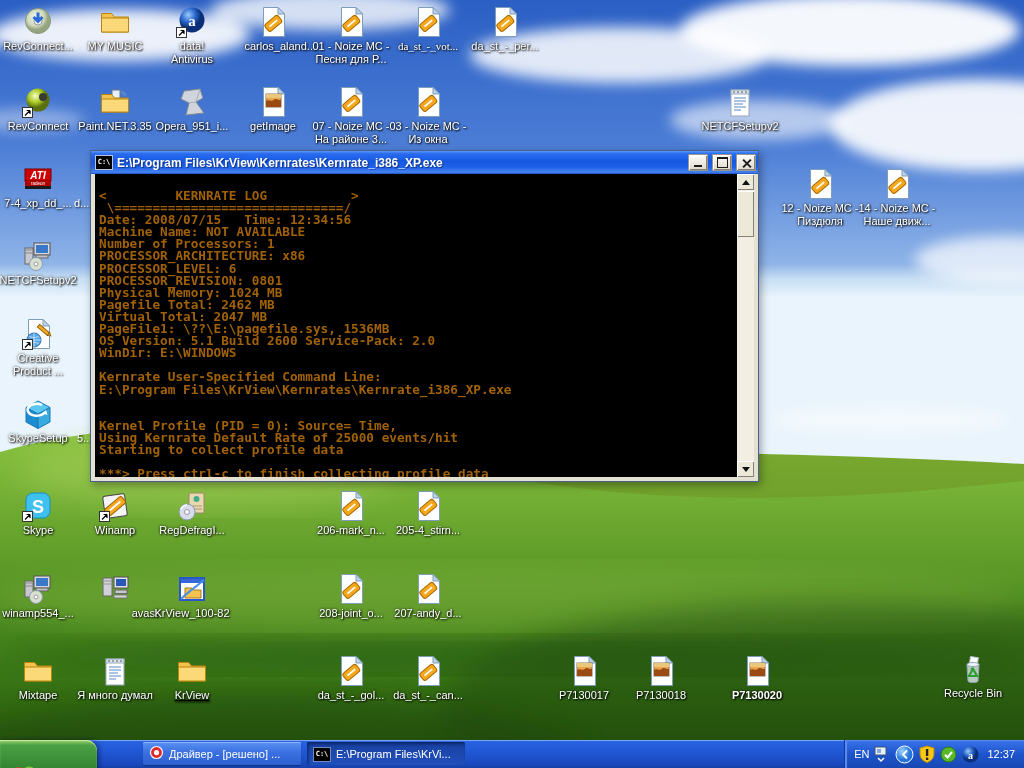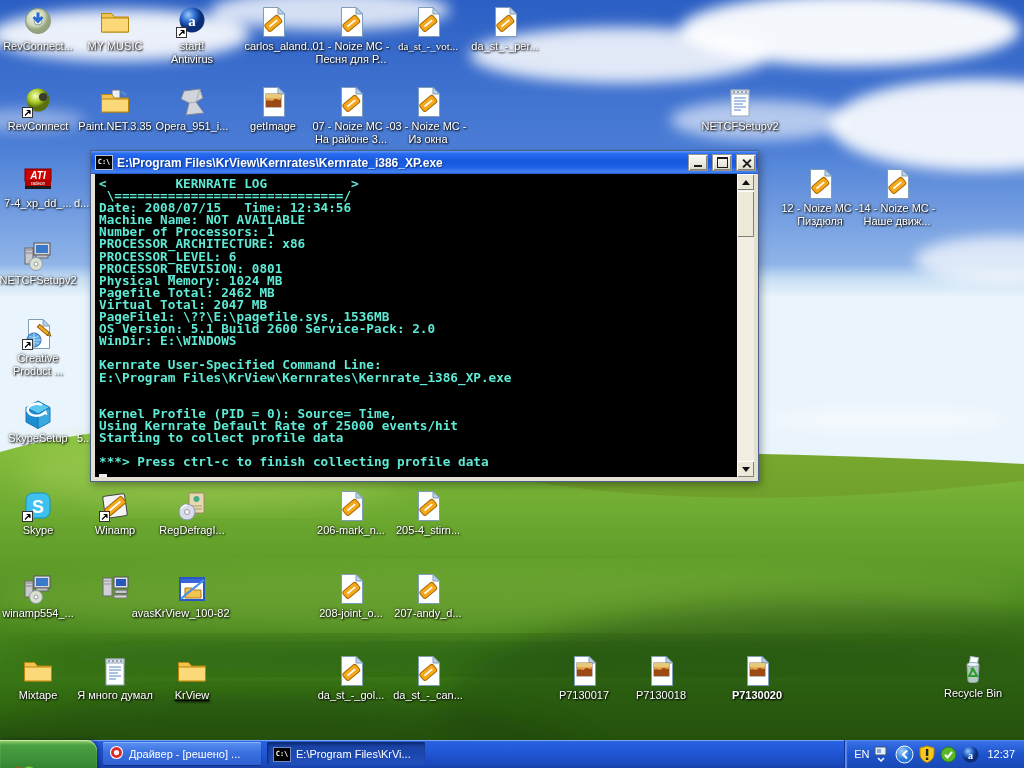--- a/index.html
+++ b/index.html
@@ -29,21 +29,21 @@
   .tbtn{width:18px;height:15px;background:linear-gradient(180deg,#FDFDFB,#DDD9CC);
         box-shadow:inset 1px 1px 0 #fff,inset -1px -1px 0 #84807a,0 0 0 1px #9a968c;
         margin-left:2px;display:flex;align-items:center;justify-content:center;cursor:pointer;}
   .g-min{width:8px;height:2px;background:#1a1a1a;margin-top:7px;}
   .g-max{width:9px;height:8px;border:1px solid #1a1a1a;border-top-width:2px;}
   .g-x{position:relative;width:9px;height:9px;}
   .g-x::before,.g-x::after{content:"";position:absolute;left:4px;top:0;width:2px;height:11px;background:#1a1a1a;}
   .g-x::before{transform:rotate(45deg);} .g-x::after{transform:rotate(-45deg);}
 
   .winbody{display:flex;border:4px solid #E4E0D2;border-top:none;background:#000;height:303px;}
-  #console-pre{flex:1;margin:0;padding:4px 0 0 4px;overflow:hidden;color:#5eead4;
+  #console-pre{flex:1;margin:0;padding:16px 0 0 4px;overflow:hidden;color:#a16207;
                font:bold 12.7px/12.1px "DejaVu Sans Mono",monospace;letter-spacing:0;}
   .cursor{display:inline-block;width:8px;height:4px;background:#ECECEC;}
 
   .sbar{width:17px;display:flex;flex-direction:column;background:#F2EFE2;}
   .sbtn{height:16px;background:#ECE9D8;box-shadow:inset 1px 1px 0 #fff,inset -1px -1px 0 #84807a;
         display:flex;align-items:center;justify-content:center;cursor:pointer;}
   .arr-up{width:0;height:0;border-left:4px solid transparent;border-right:4px solid transparent;border-bottom:5px solid #111;}
   .arr-dn{width:0;height:0;border-left:4px solid transparent;border-right:4px solid transparent;border-top:5px solid #111;}
   .strack{flex:1;position:relative;}
   .sthumb{position:absolute;left:0;top:1px;width:17px;height:46px;background:#ECE9D8;
@@ -164,21 +164,21 @@
               </radialGradient>
             </defs>
             <circle cx="16" cy="14" r="12.5" fill="url(#gav)"></circle>
             <text x="16" y="19.5" font-size="15" font-weight="bold" fill="#fff" text-anchor="middle" font-family="Liberation Serif,serif">a</text>
           </svg>
           <svg class="shortcut-ov" width="11" height="11" viewBox="0 0 11 11">
             <rect x="0.5" y="0.5" width="10" height="10" fill="#fff" stroke="#333"></rect>
             <path d="M3 8.5 L8 3.5 M8 3.5 H4.6 M8 3.5 V6.9" stroke="#000" stroke-width="1.2" fill="none"></path>
           </svg>
         </div>
-        <div class="ilabel">start!
+        <div class="ilabel">data!
 Antivirus</div>
       </div>
       <div class="dicon" style="left: 230px; top: 6px; text-align: right;">
         <div class="ipic">
           <svg width="32" height="32" viewBox="0 0 32 32">
             <path d="M6.5 1.5 H21 L27.5 8 V30.5 H6.5 Z" fill="#fdfeff" stroke="#7f9db9"></path>
             <path d="M21 1.5 V8 H27.5 Z" fill="#bcd2e6" stroke="#7f9db9"></path>
             <g transform="rotate(-40 16 17)">
               <rect x="7.5" y="13" width="17" height="9" rx="2.5" fill="#f5a81c" stroke="#a96a00"></rect>
               <path d="M11 17.5 h10" stroke="#fff" stroke-width="1.8"></path>
@@ -710,21 +710,21 @@
       <svg width="21" height="19" viewBox="0 0 22 20">
         <g transform="skewY(-4)">
           <path d="M1 4 C4 2.5 7 2.5 10 4 V9.5 C7 8 4 8 1 9.5 Z" fill="#f03c28"></path>
           <path d="M12 4 C15 2.5 18 2.5 21 4 V9.5 C18 8 15 8 12 9.5 Z" fill="#7cc832"></path>
           <path d="M1 11.5 C4 10 7 10 10 11.5 V17 C7 15.5 4 15.5 1 17 Z" fill="#2858c8"></path>
           <path d="M12 11.5 C15 10 18 10 21 11.5 V17 C18 15.5 15 15.5 12 17 Z" fill="#f8c818"></path>
         </g>
       </svg>
       <span>start</span>
     </div>
-    <div id="tasks" style="display: flex;">
+    <div id="tasks" style="display: flex; padding-left: 40px;">
         <div class="task">
           <span><svg width="15" height="15" viewBox="0 0 16 16">
               <circle cx="8" cy="8" r="7" fill="#f8f8f8"></circle>
               <circle cx="8" cy="8" r="4.3" fill="none" stroke="#e02828" stroke-width="3"></circle>
             </svg></span>
           <span>Драйвер - [решено] ...</span>
         </div>
         <div class="task active">
           <span><span class="t-icon" style="display:inline-block">C:\</span></span>
           <span>E:\Program Files\KrVi...</span>

